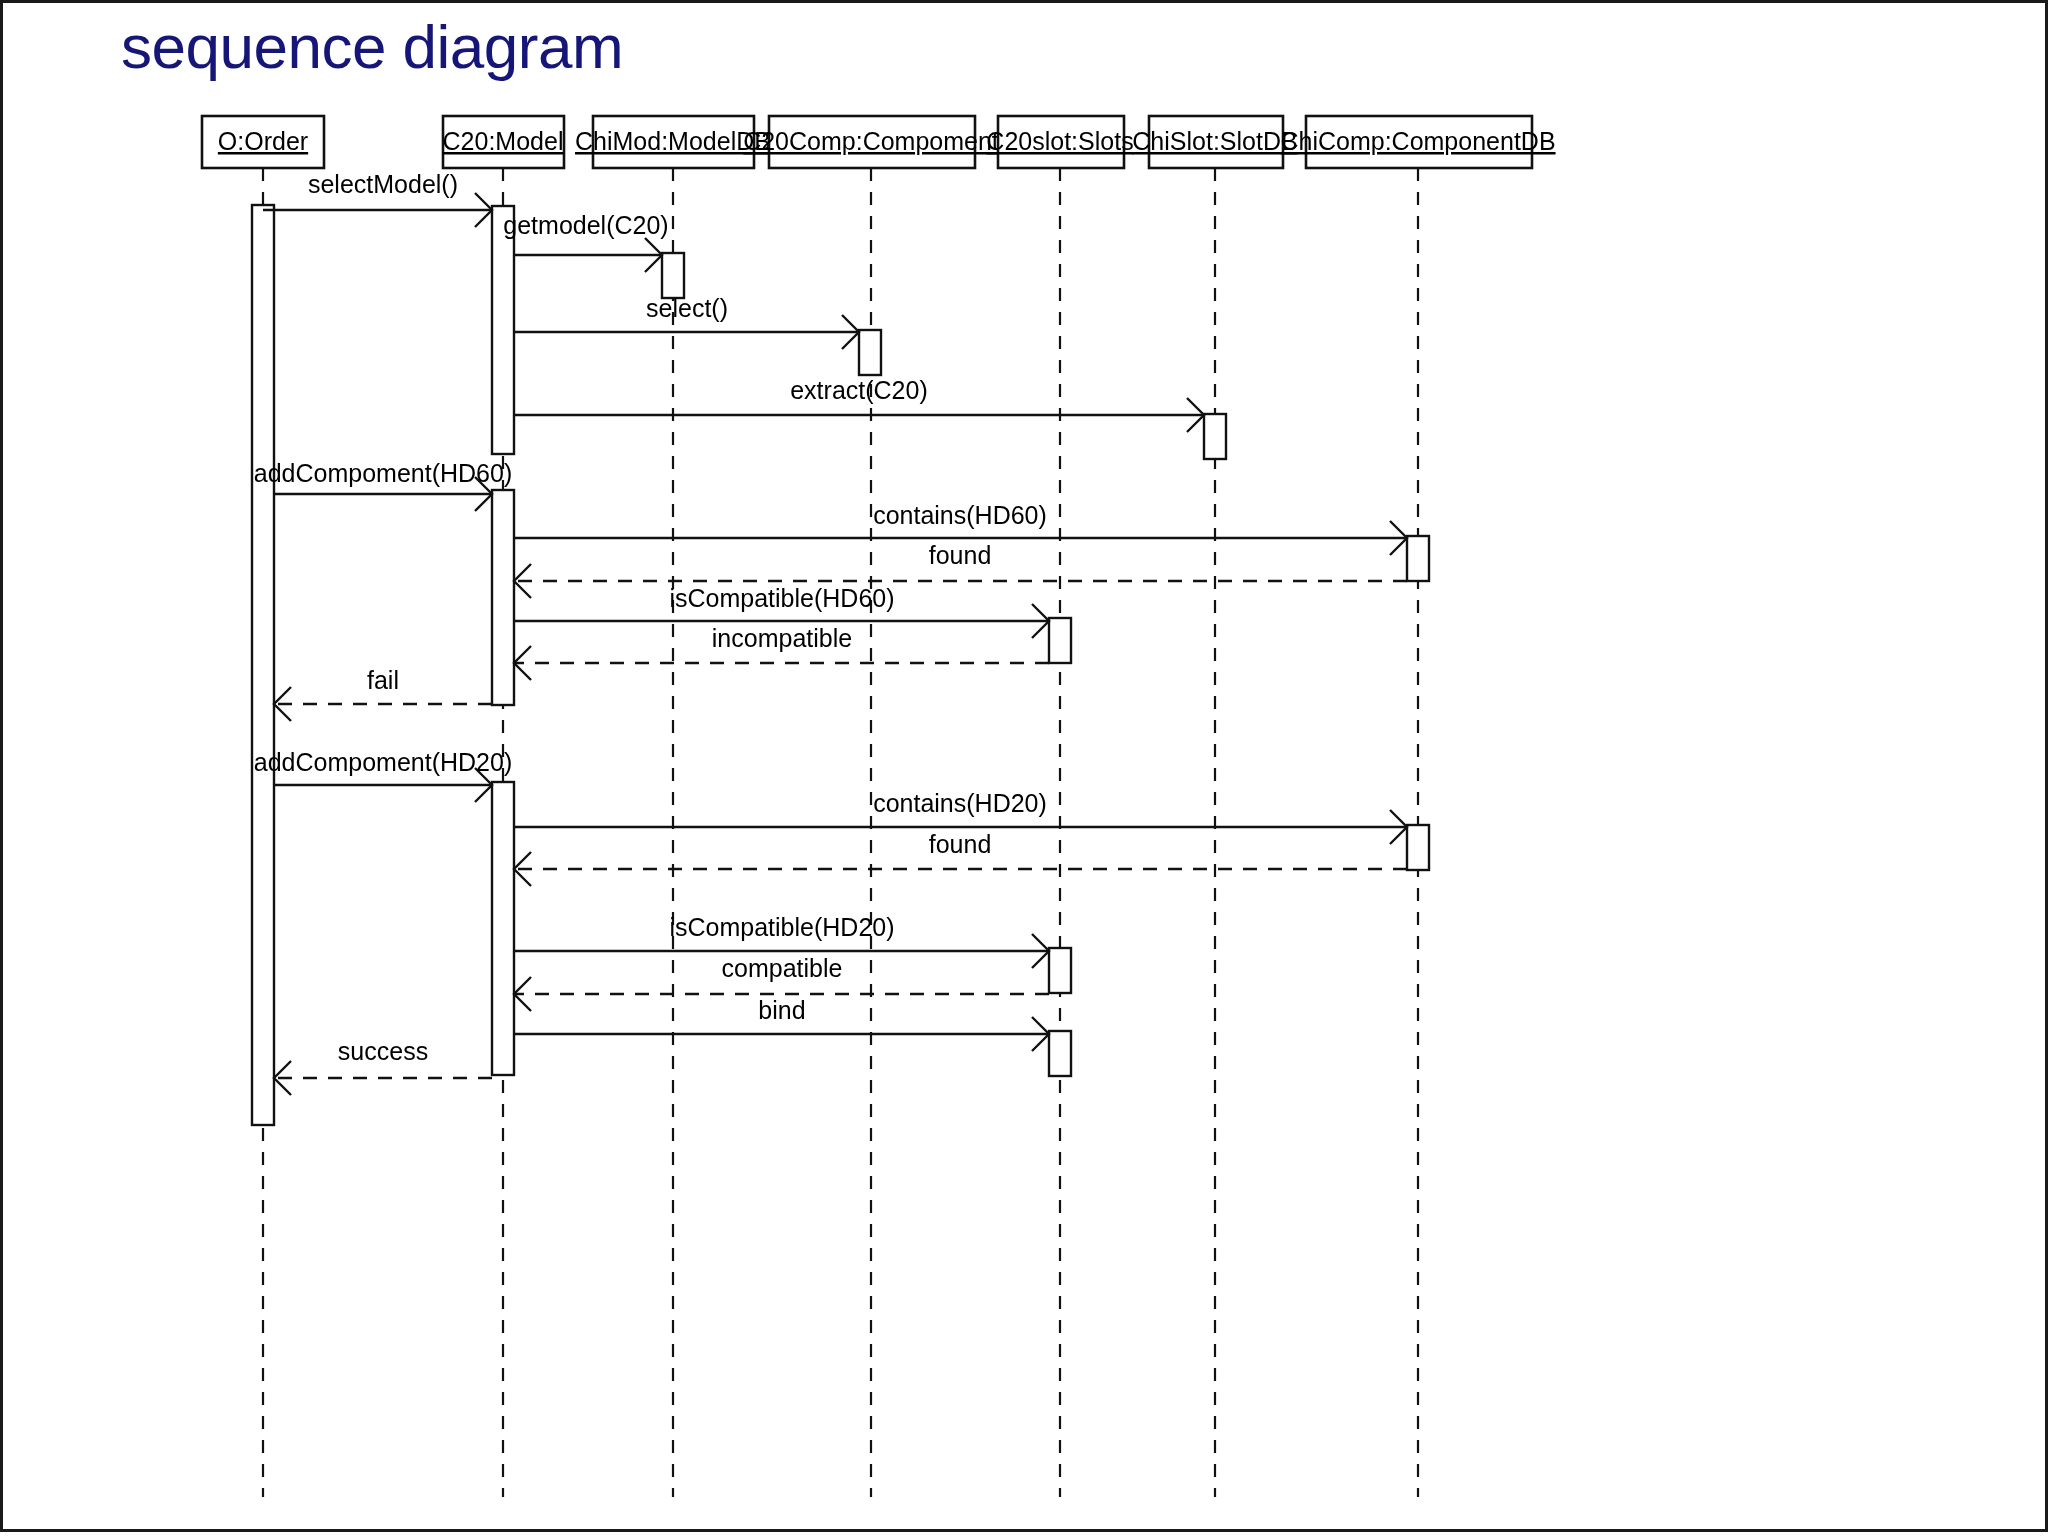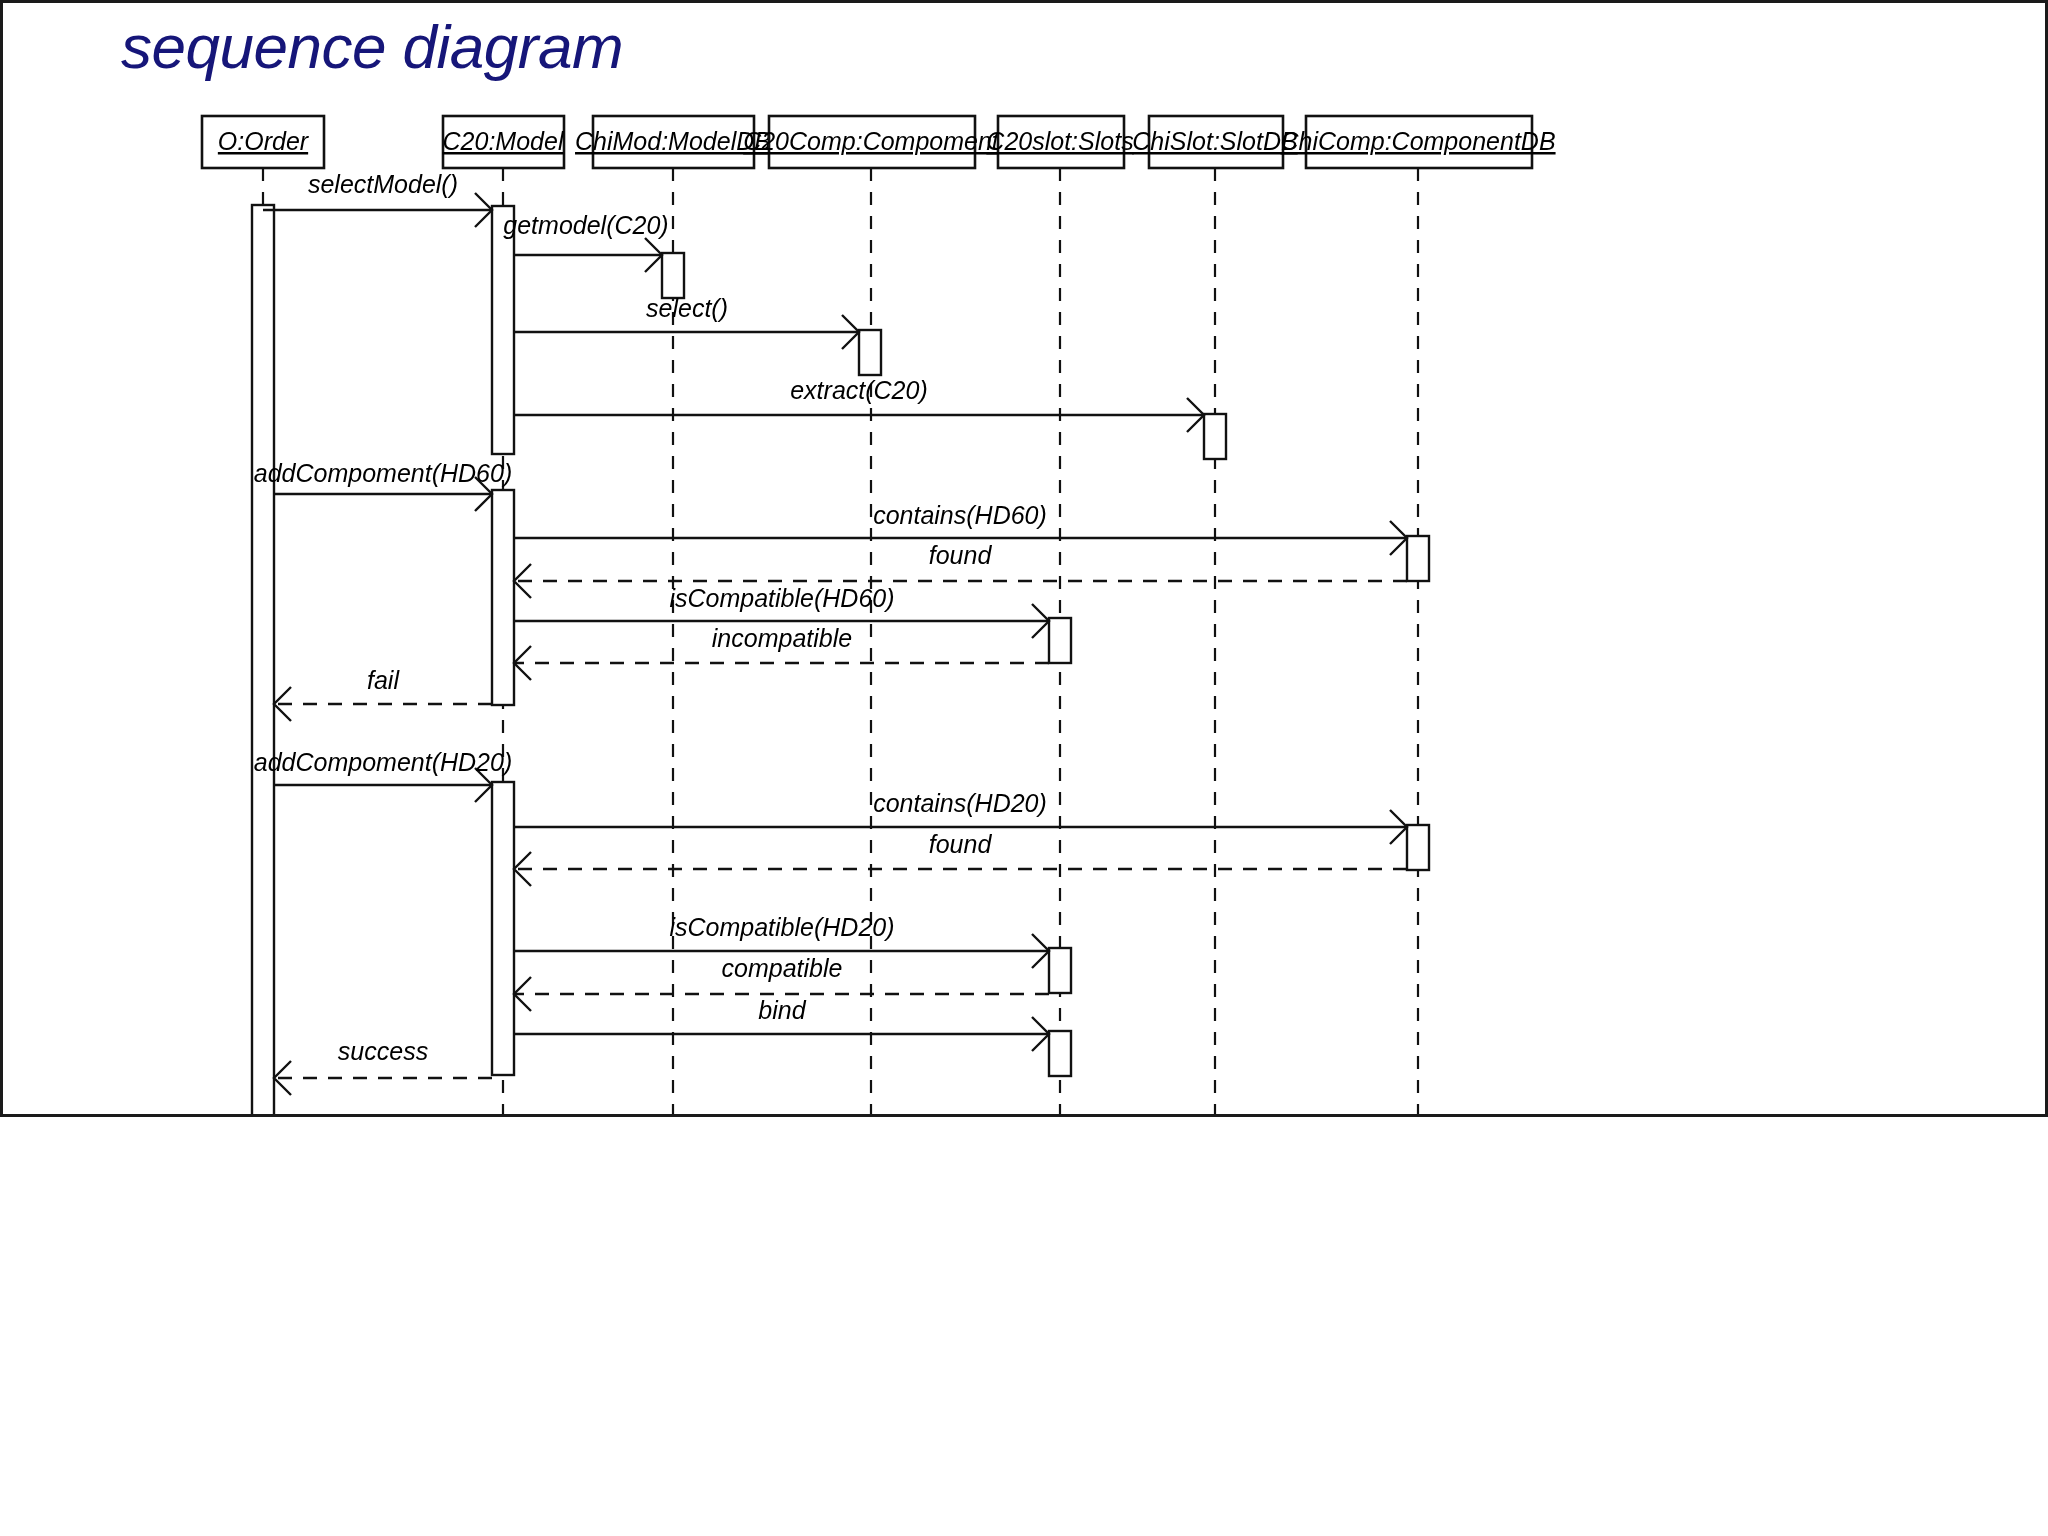--- a/index.html
+++ b/index.html
@@ -3,27 +3,26 @@
 <meta charset="utf-8">
 <style>
   html, body {
     margin: 0;
     padding: 0;
     background: #ffffff;
   }
   #page {
     position: relative;
     width: 2048px;
-    height: 1117px;
+    height: 1532px;
     background: #ffffff;
     box-sizing: border-box;
     border: 3px solid #1a1a1a;
     overflow: hidden;
     font-family: "Liberation Sans", sans-serif;
-    font-style: italic;
   }
   #title {
     position: absolute;
     left: 118px;
     top: 8px;
     font-family: "Liberation Sans", sans-serif;
     font-size: 62px;
     font-weight: normal;
     color: #161679;
     letter-spacing: -0.5px;

